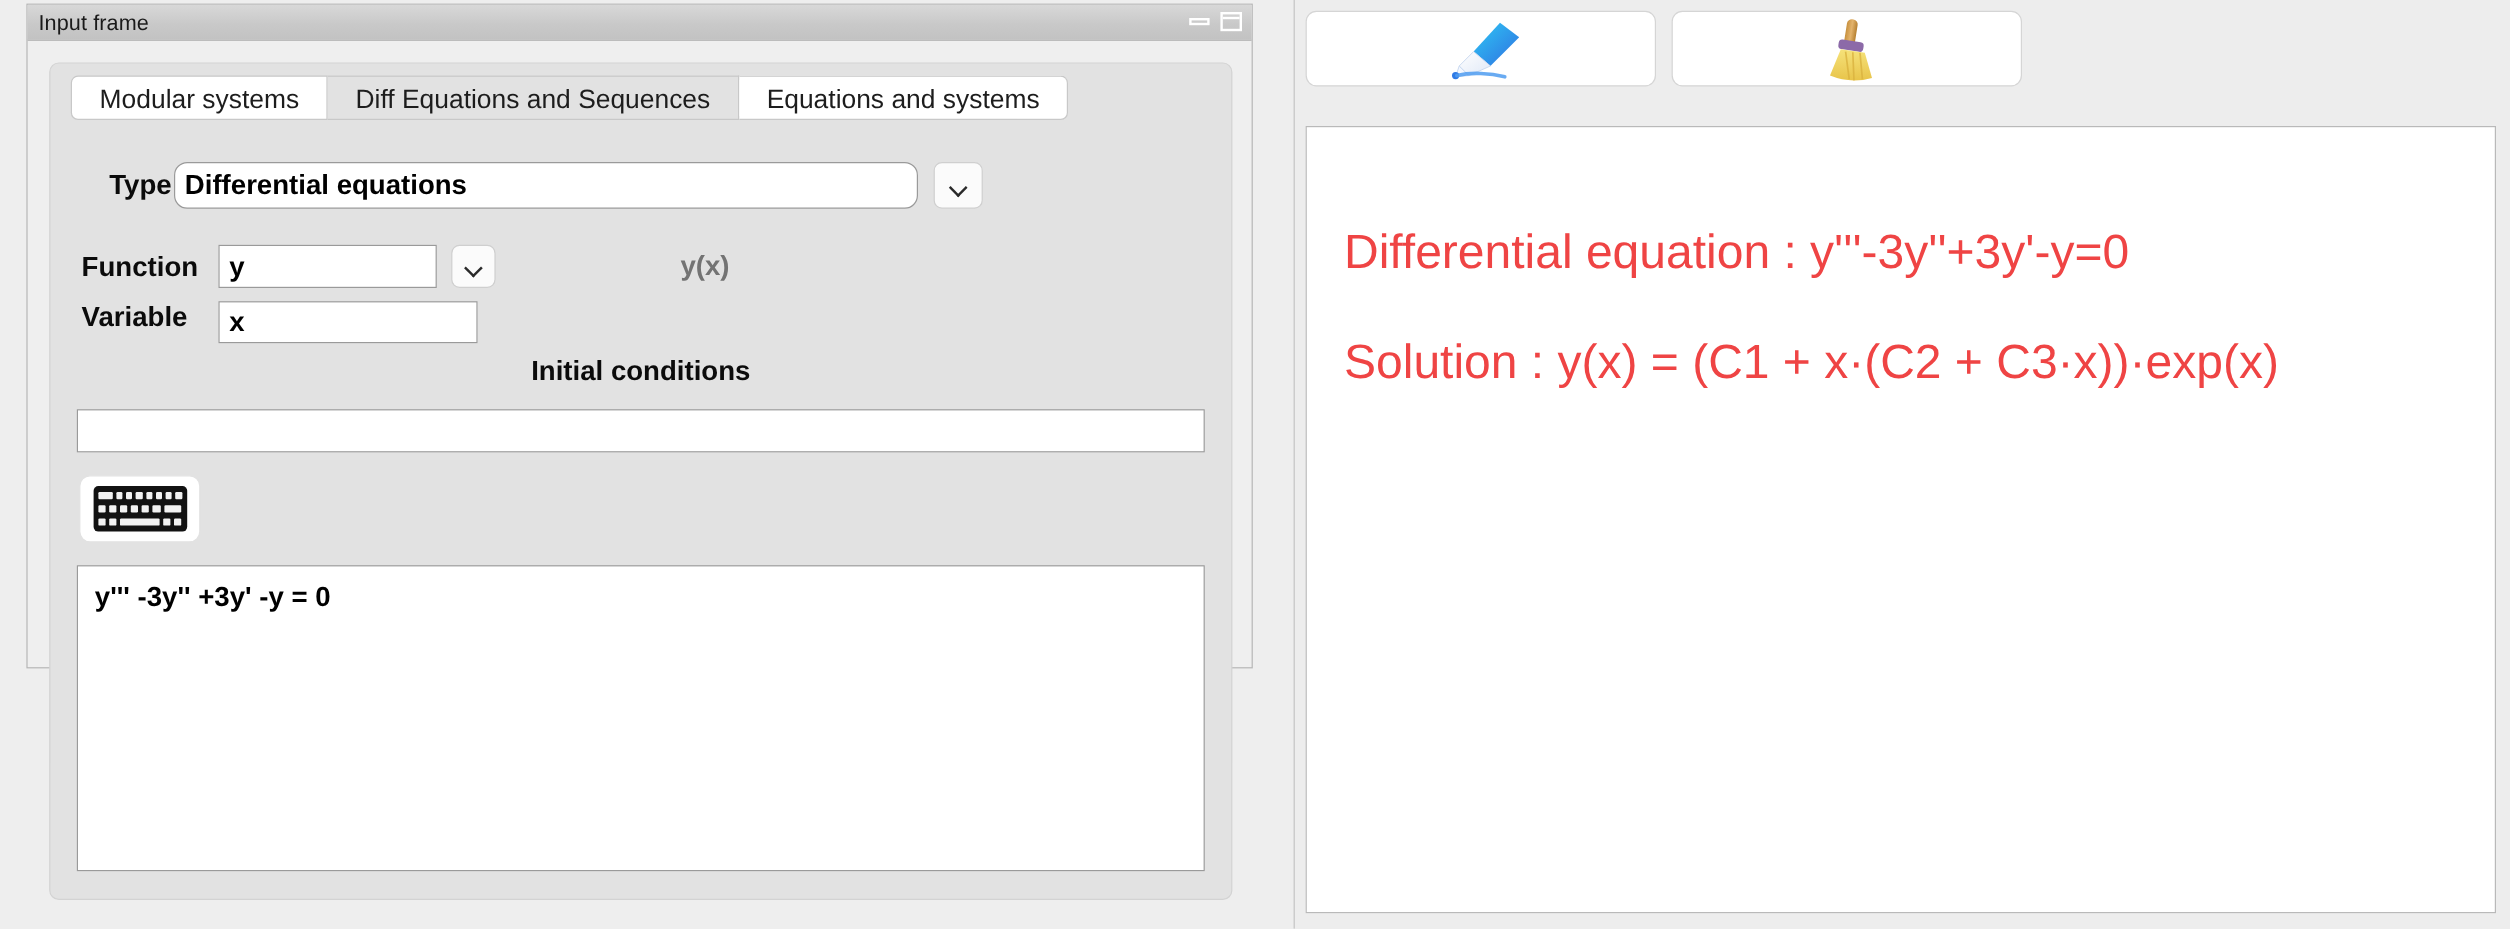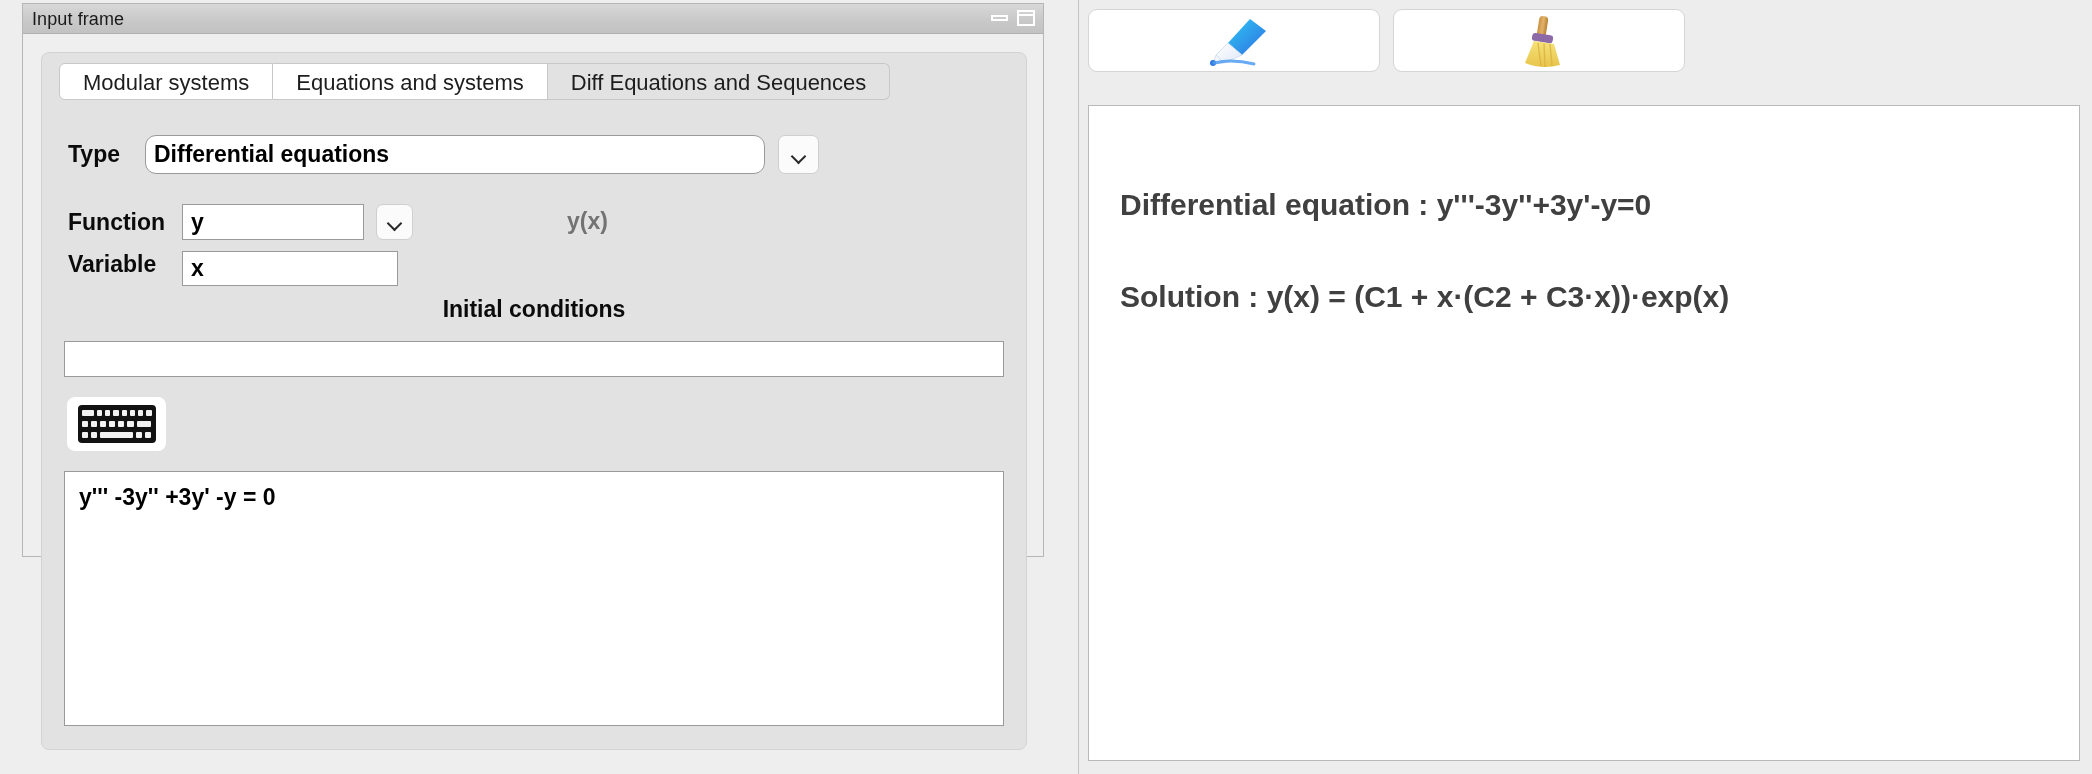--- a/index.html
+++ b/index.html
@@ -123,20 +123,21 @@
     background: #e2e2e2;
   }
 
   
   .row-type {
     position: absolute;
     left: 26px;
     top: 82px;
     display: flex;
     align-items: center;
+    text-align: right;
   }
   .lbl {
     font-size: 23px;
     font-weight: bold;
     color: #0b0b0b;
     white-space: nowrap;
   }
   .lbl-type { width: 75px; }
   .field {
     background: #ffffff;
@@ -383,23 +384,23 @@
     top: 105px;
     width: 992px;
     height: 656px;
     background: #ffffff;
     border: 1px solid #b9b9b9;
     box-sizing: border-box;
   }
   .out-line {
     position: absolute;
     left: 31px;
-    font-size: 30px;
-    font-weight: bold;
-    color: #404040;
+    font-size: 40px;
+    font-weight: normal;
+    color: #ef4444;
     white-space: nowrap;
   }
   .out-line-1 { top: 82px; }
   .out-line-2 { top: 174px; }
 </style>
 </head>
 <body>
 
 <div class="app">
 
@@ -410,22 +411,22 @@
       <div class="win-controls">
         <div class="win-btn-min"></div>
         <div class="win-btn-max"></div>
       </div>
     </div>
 
     <div class="panel">
 
       <div class="tabbar">
         <div class="tab">Modular systems</div>
+        <div class="tab active">Diff Equations and Sequences</div>
         <div class="tab">Equations and systems</div>
-        <div class="tab active">Diff Equations and Sequences</div>
       </div>
 
       <div class="row-type">
         <div class="lbl lbl-type">Type</div>
         <div class="field field-type">Differential equations</div>
         <div class="dd-btn">
           <span class="chev"></span>
         </div>
       </div>
 

